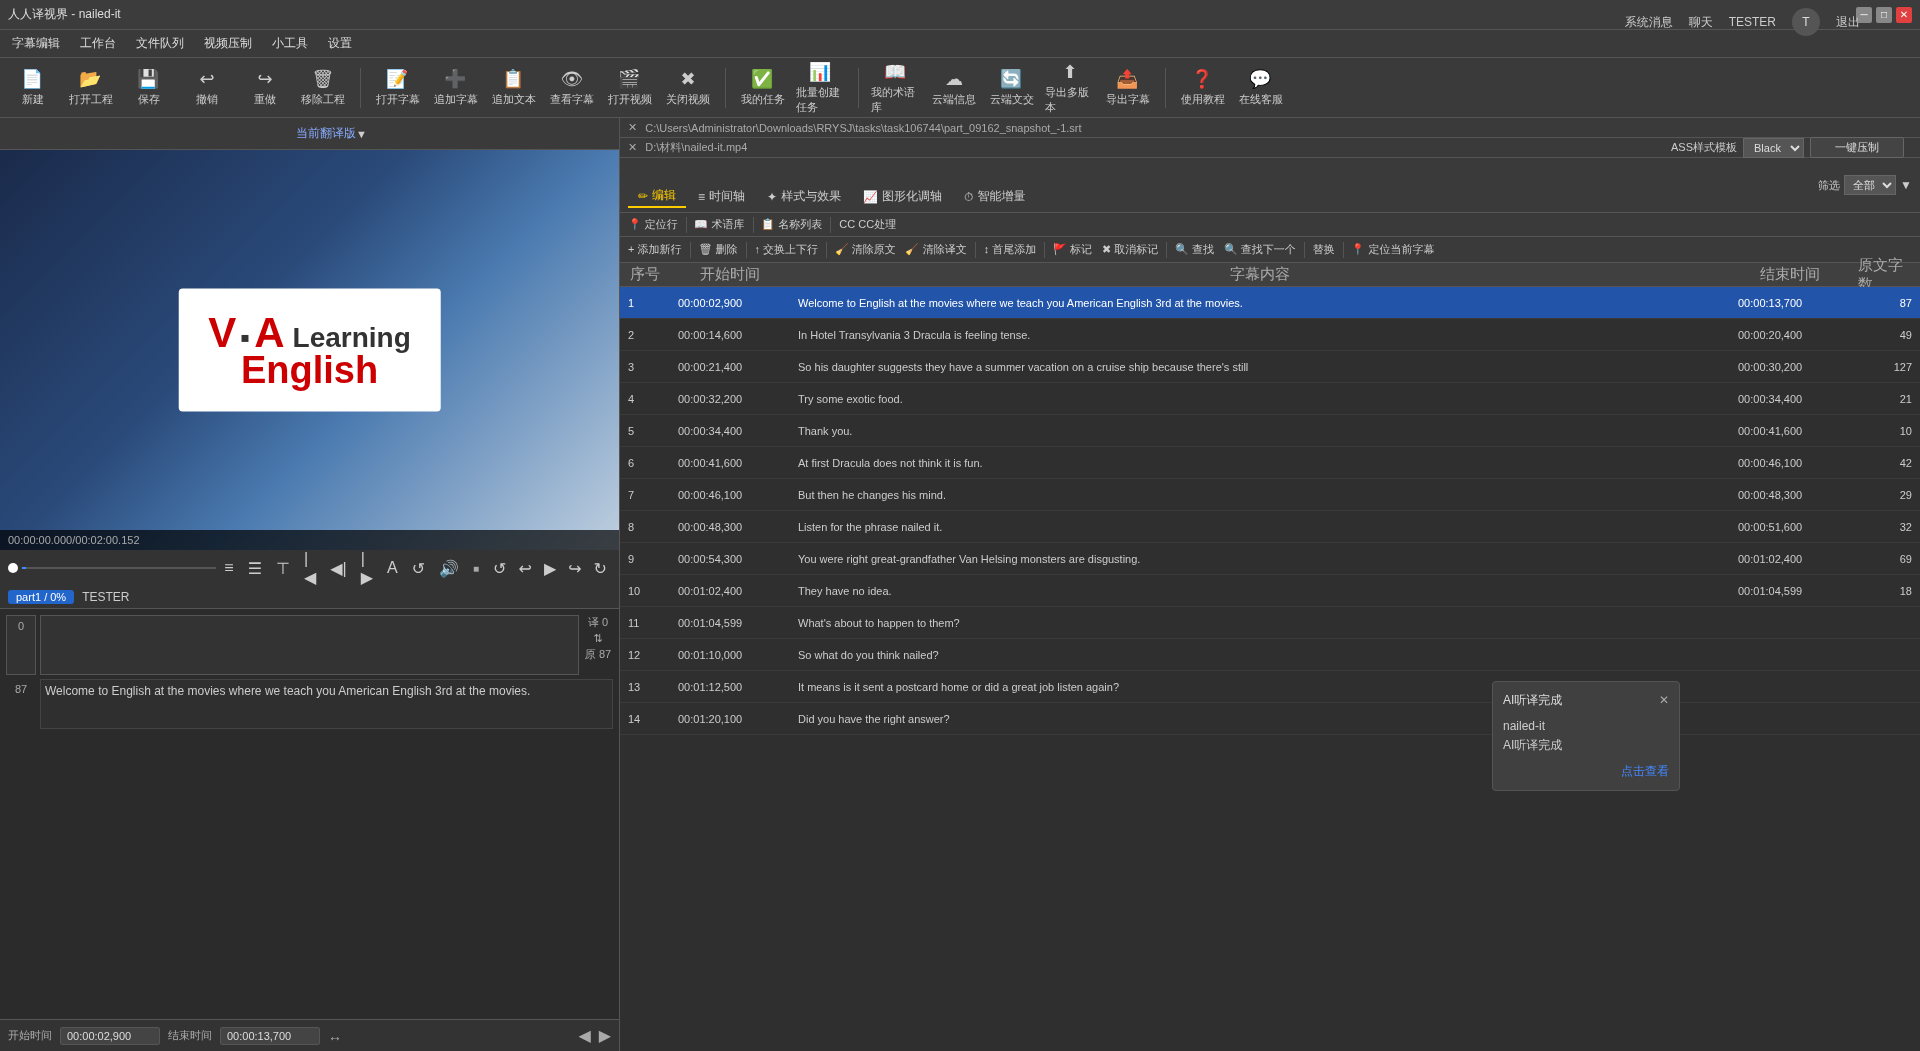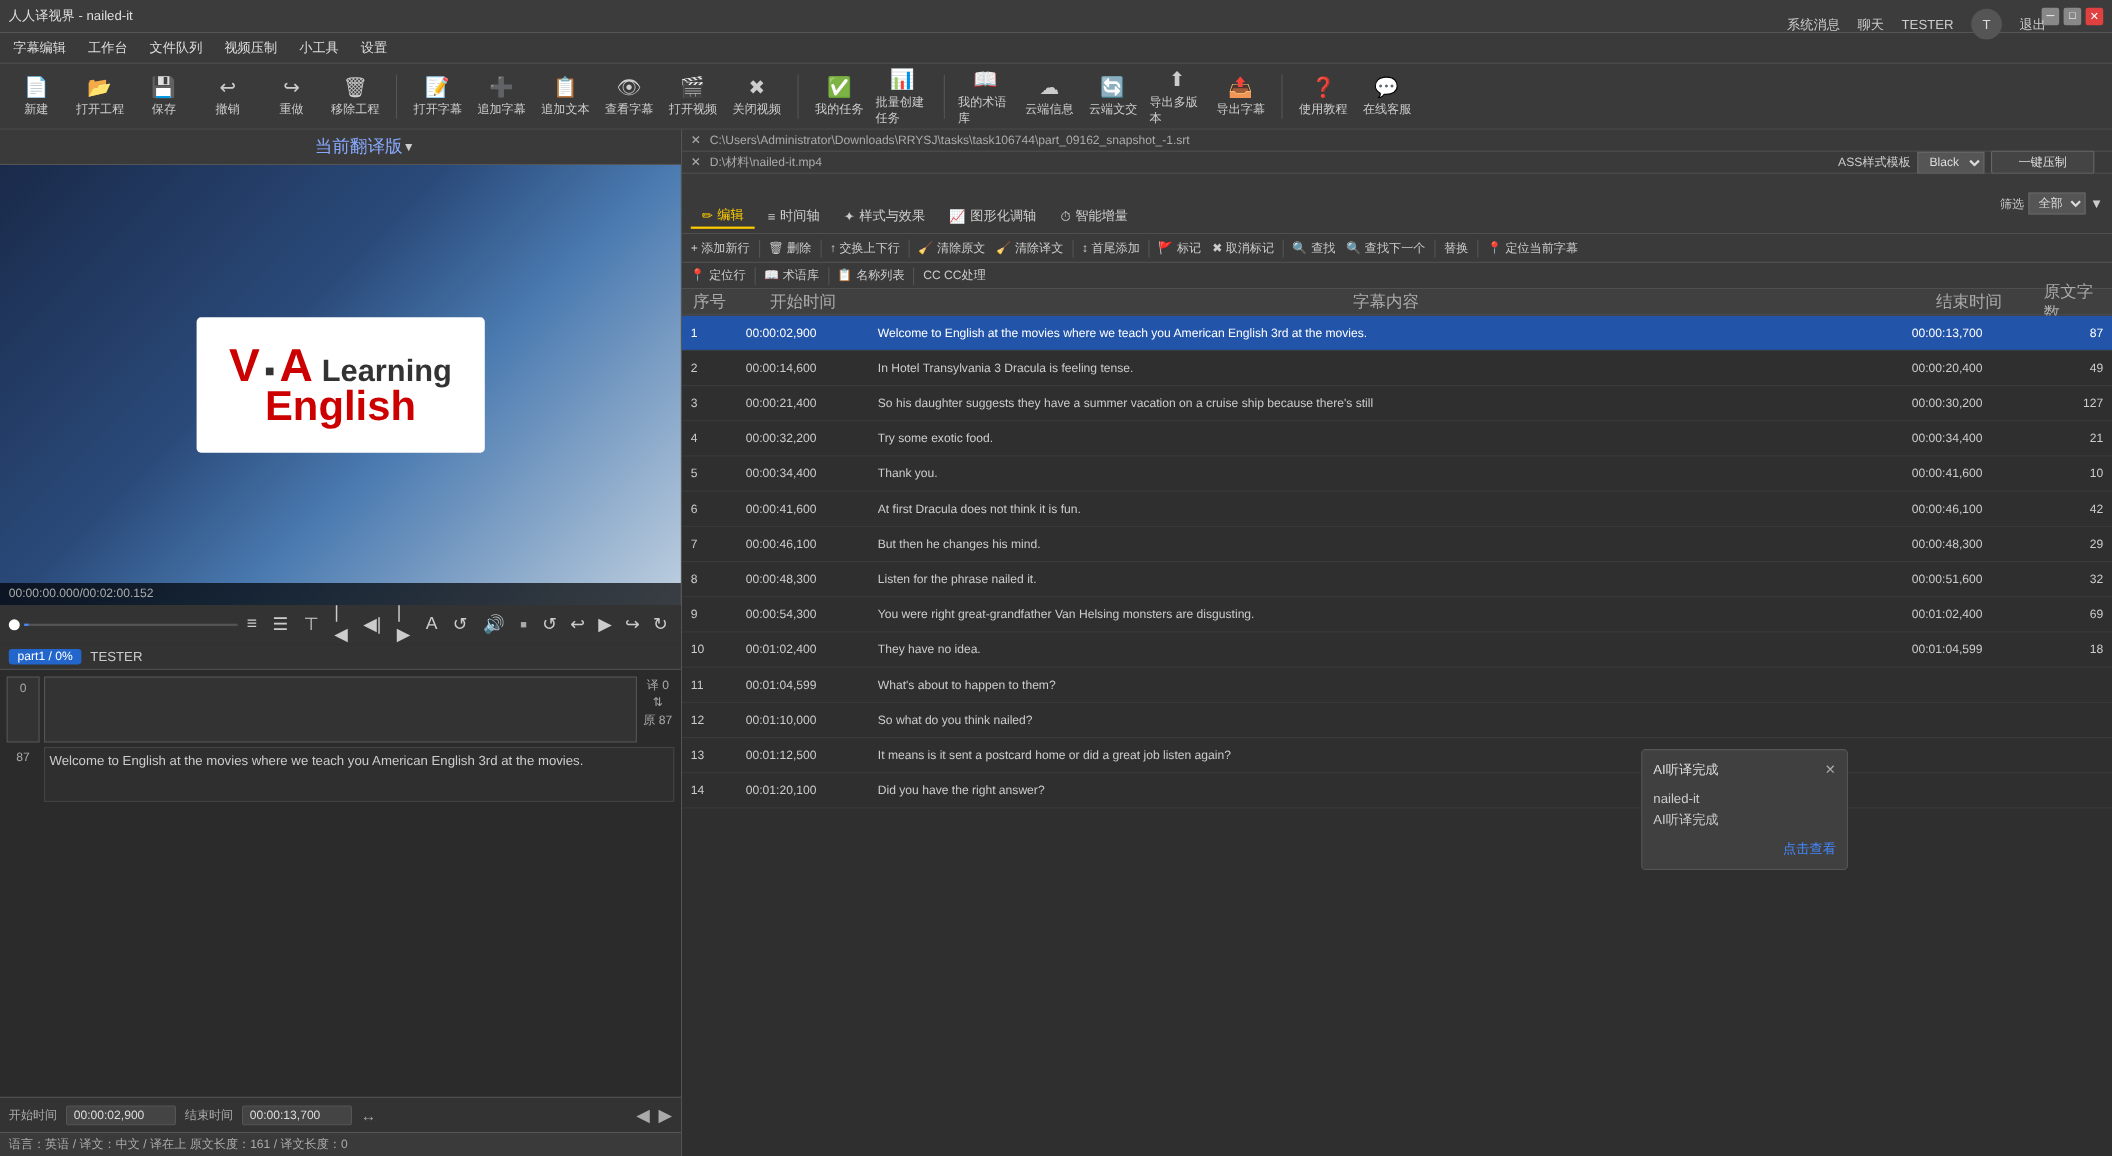--- a/index.html
+++ b/index.html
@@ -127,21 +127,21 @@
     .ctrl-btn { color: #ccc; cursor: pointer; font-size: 16px; padding: 2px 4px; }
 
     .progress-dot { width: 10px; height: 10px; background: #fff; border-radius: 50%; cursor: pointer; }
 
     #translation-toolbar {
       height: 32px;
       background: #3a3a3a;
       display: flex; align-items: center; justify-content: center;
       border-bottom: 1px solid #555;
     }
-    .trans-label { color: #88aaff; font-size: 16px; margin-left: 44px; }
+    .trans-label { color: #88aaff; font-size: 12px; margin-left: 44px; }
     .part-tag {
       background: #2266cc; color: #fff; padding: 1px 8px; border-radius: 3px; font-size: 11px;
     }
 
     #lang-toolbar {
       height: 32px;
       background: #3a3a3a;
       display: flex; align-items: center; padding: 0 8px; gap: 6px;
       border-bottom: 1px solid #555;
     }
@@ -567,23 +567,20 @@
       <span class="time-label">开始时间</span>
       <input type="text" class="time-input" value="00:00:02,900" style="">
       <span class="time-label">结束时间</span>
       <input type="text" class="time-input" value="00:00:13,700" style="">
       <span class="time-btn">↔</span>
       <div style="flex:1;"></div>
       <span class="time-nav">◀</span>
       <span class="time-nav">▶</span>
     </div>
 
-    <div id="status-bar-left">
-      <span>语言：英语 / 译文：中文 / 译在上    原文长度：161 / 译文长度：0</span>
-    </div>
   </div>
 
   <div id="right-panel">
 
     <div id="right-file-bar">
       <span class="file-close">✕</span>
       <span class="file-path">C:\Users\Administrator\Downloads\RRYSJ\tasks\task106744\part_09162_snapshot_-1.srt</span>
     </div>
     <div style="height:20px;background:#3a3a3a;display:flex;align-items:center;padding:0 8px;gap:8px;border-bottom:1px solid #555;">
       <span class="file-close">✕</span>
@@ -630,20 +627,41 @@
 
       <div id="filter-bar">
         <span class="filter-label">筛选</span>
         <select class="filter-select">
           <option>全部</option>
         </select>
         <span style="color:#ccc;cursor:pointer;font-size:12px;">▼</span>
       </div>
     </div>
 
+    <div id="right-sub-toolbar2">
+      <span class="sub-tool-btn">
+        <span>📍</span>
+        <span>定位行</span>
+      </span>
+      <div class="sub-sep"></div>
+      <span class="sub-tool-btn">
+        <span>📖</span>
+        <span>术语库</span>
+      </span>
+      <div class="sub-sep"></div>
+      <span class="sub-tool-btn">
+        <span>📋</span>
+        <span>名称列表</span>
+      </span>
+      <div class="sub-sep"></div>
+      <span class="sub-tool-btn">
+        <span>CC CC处理</span>
+      </span>
+    </div>
+
     <div id="right-sub-toolbar">
       <span class="sub-tool-btn">
         <span>+</span>
         <span>添加新行</span>
       </span>
       <div class="sub-sep"></div>
       <span class="sub-tool-btn">
         <span>🗑</span>
         <span>删除</span>
       </span>
@@ -684,41 +702,20 @@
         <span>查找下一个</span>
       </span>
       <div class="sub-sep"></div>
       <span class="sub-tool-btn">
         <span>替换</span>
       </span>
       <div class="sub-sep"></div>
       <span class="sub-tool-btn">
         <span>📍</span>
         <span>定位当前字幕</span>
-      </span>
-    </div>
-
-    <div id="right-sub-toolbar2">
-      <span class="sub-tool-btn">
-        <span>📍</span>
-        <span>定位行</span>
-      </span>
-      <div class="sub-sep"></div>
-      <span class="sub-tool-btn">
-        <span>📖</span>
-        <span>术语库</span>
-      </span>
-      <div class="sub-sep"></div>
-      <span class="sub-tool-btn">
-        <span>📋</span>
-        <span>名称列表</span>
-      </span>
-      <div class="sub-sep"></div>
-      <span class="sub-tool-btn">
-        <span>CC CC处理</span>
       </span>
     </div>
 
     <div id="subtitle-header">
       <div class="col-header col-seq">序号</div>
       <div class="col-header col-start">开始时间</div>
       <div class="col-header col-content">字幕内容</div>
       <div class="col-header col-end">结束时间</div>
       <div class="col-header col-chars">原文字数</div>
     </div>

